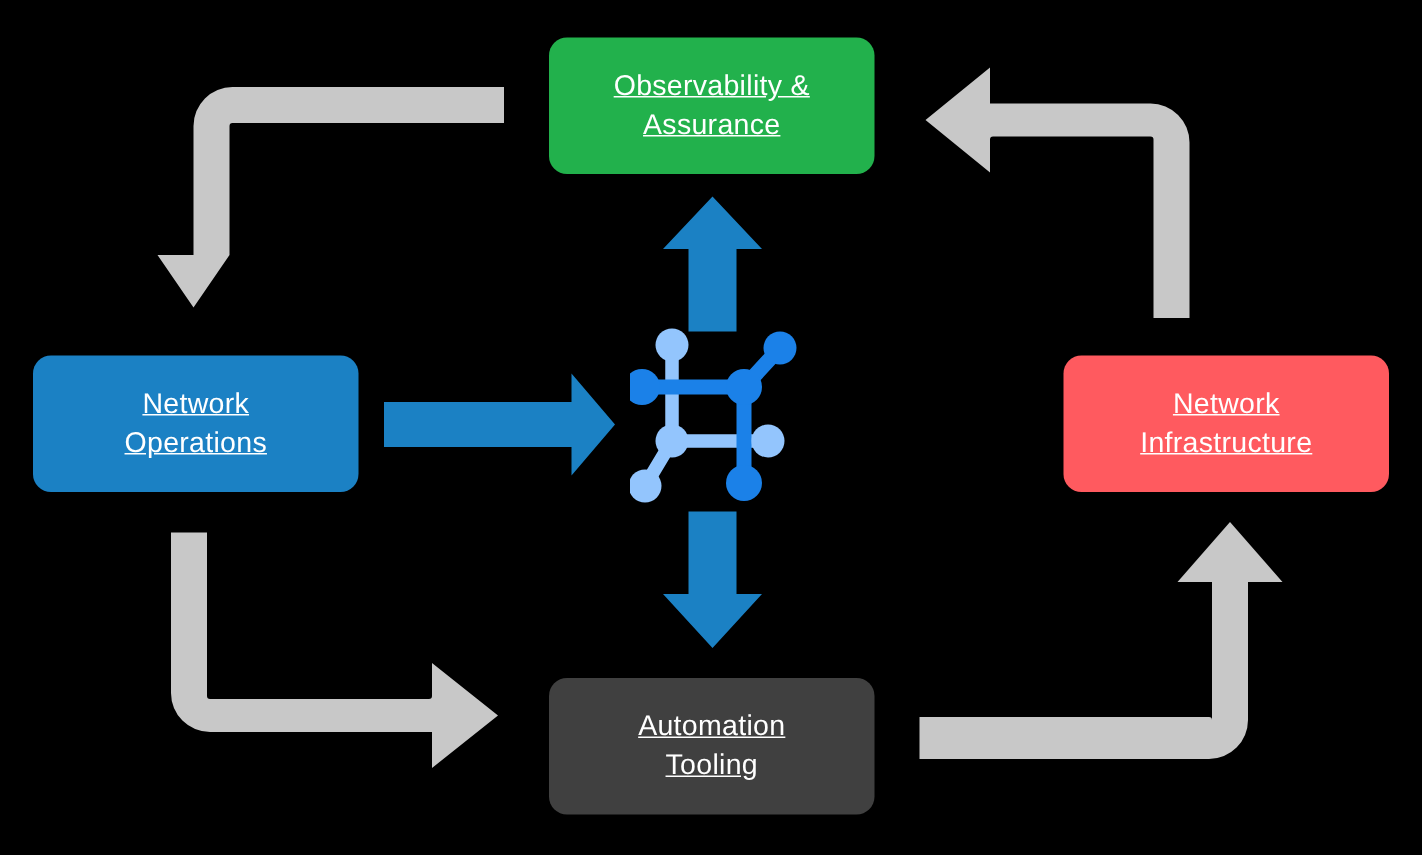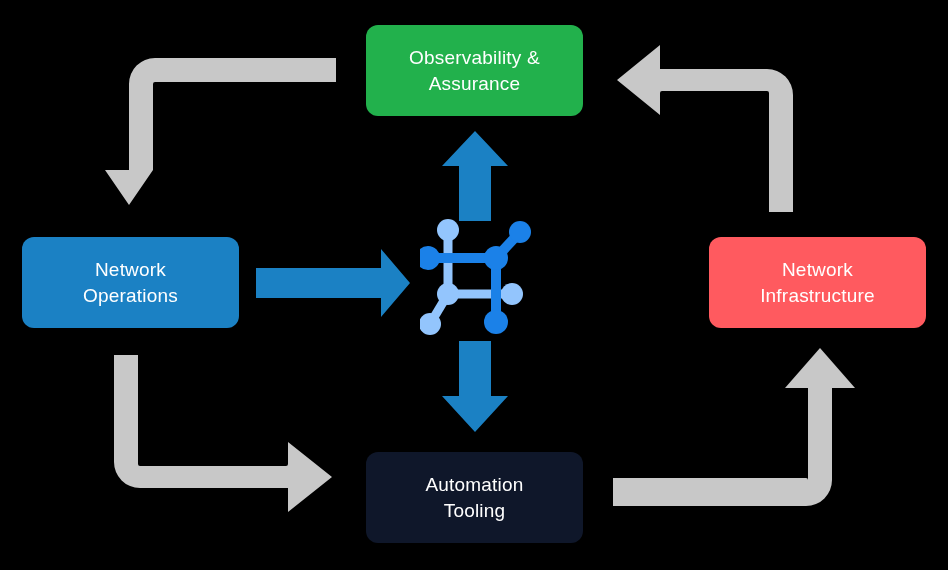--- a/index.html
+++ b/index.html
@@ -37,20 +37,21 @@
     line-height: 1.33;
     font-weight: 400;
     letter-spacing: 0.2px;
     box-sizing: border-box;
     padding: 6px 10px;
     z-index: 5;
   }
   .node-label {
     white-space: pre-line;
     display: block;
+    text-decoration: underline;
   }
   #box-observability {
     left: 366px; top: 25px; width: 217px; height: 91px;
     background: #22b14c;
   }
   #box-network-operations {
     left: 22px; top: 237px; width: 217px; height: 91px;
     background: #1b81c4;
   }
   #box-network-infrastructure {
@@ -141,18 +142,18 @@
   <div class="node-box" id="box-network-operations" style="background: rgb(27, 129, 196); color: rgb(255, 255, 255);">
     <span class="node-label">Network
 Operations</span>
   </div>
 
   <div class="node-box" id="box-network-infrastructure" style="background: rgb(255, 90, 95); color: rgb(255, 255, 255);">
     <span class="node-label">Network
 Infrastructure</span>
   </div>
 
-  <div class="node-box" id="box-automation-tooling" style="background: #0f172a; color: rgb(255, 255, 255);">
+  <div class="node-box" id="box-automation-tooling" style="background: #404040; color: rgb(255, 255, 255);">
     <span class="node-label">Automation
 Tooling</span>
   </div>
 
 </div>
 
 </body></html>

